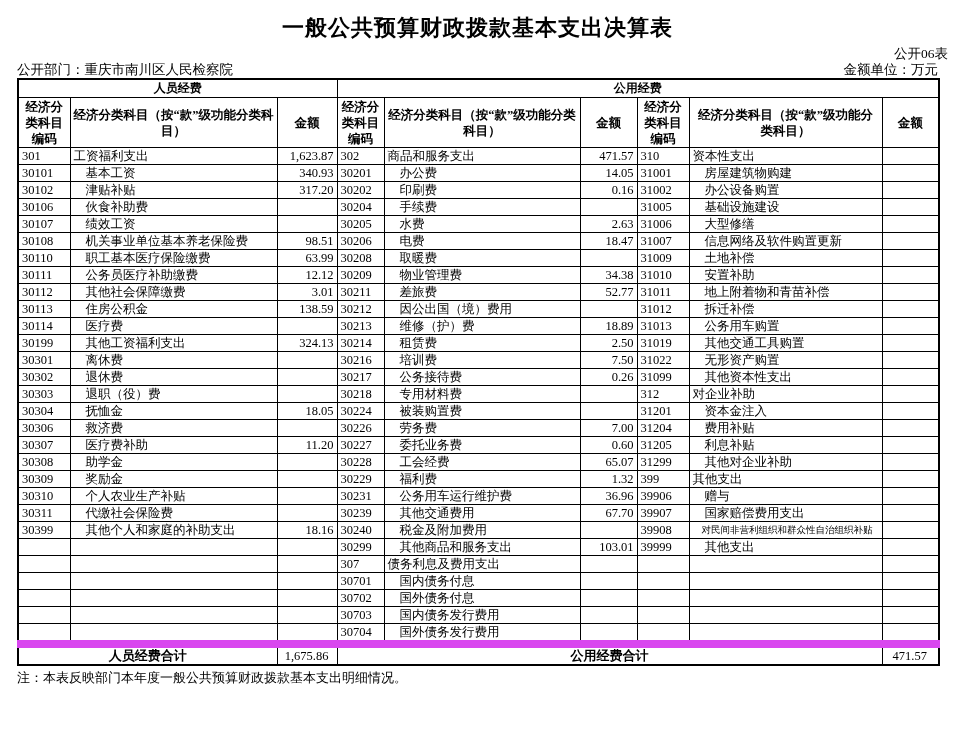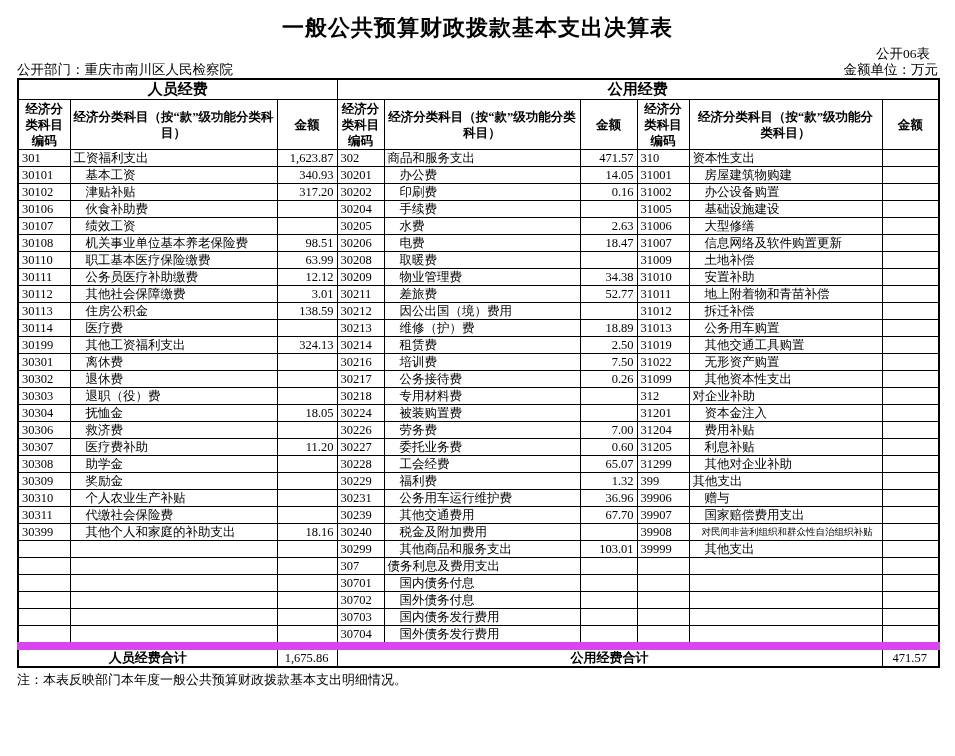--- a/index.html
+++ b/index.html
@@ -12,21 +12,21 @@
   .page { width: 955px; height: 756px; position: relative; }
   .title {
     text-align: center;
     font-size: 22px;
     font-weight: bold;
     padding-top: 13px;
     letter-spacing: 1px;
   }
   .table-no {
     text-align: right;
-    margin: 4px 25px 0 17px;
+    margin: 4px 7px 0 17px;
     font-size: 13.5px;
     line-height: 1.1;
   }
   .meta-row {
     display: flex;
     justify-content: space-between;
     align-items: center;
     margin: 0 17px 1px 17px;
     font-size: 13.5px;
     line-height: 1.15;
@@ -42,21 +42,21 @@
     border: 1px solid #000;
     overflow: hidden;
     white-space: nowrap;
   }
   th {
     font-size: 12.5px;
     font-weight: bold;
     text-align: center;
     vertical-align: middle;
   }
-  th.group-hdr { height: 15px; font-size: 15px; }
+  th.group-hdr { height: 15px; font-size: 12px; }
   tr.col-hdr th { height: 50px; white-space: normal; line-height: 1.28; padding: 0 3px; }
   td {
     height: 16px;
     line-height: 16px;
     font-size: 12.5px;
     padding: 0 2px;
     vertical-align: middle;
   }
   td.code { text-align: left; padding-left: 3px; }
   td.name { text-align: left; }

